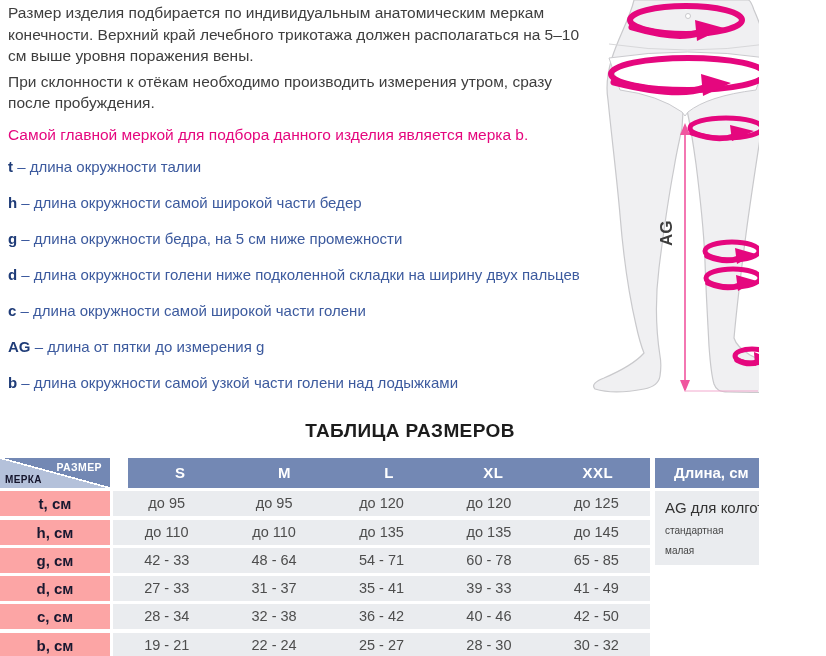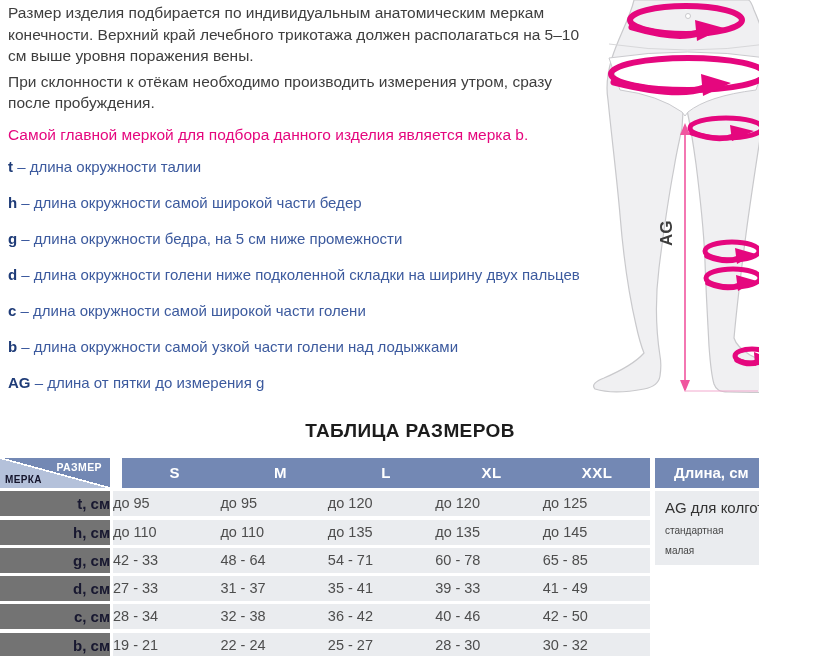--- a/index.html
+++ b/index.html
@@ -22,31 +22,31 @@
   .head{fill:#e5077e;}
   .fig-label{font-family:"Liberation Sans",sans-serif;font-size:17px;font-weight:600;fill:#3b3b3b;}
 
   
   .tbl-title{position:absolute;left:0;top:420px;width:820px;text-align:center;
              font-size:19px;font-weight:bold;color:#1c1c1c;letter-spacing:.4px;}
 
   
   .tbl{position:absolute;left:0;top:458px;width:650px;}
   .tbl-head{display:flex;height:30px;}
-  .corner{position:relative;width:110px;height:30px;margin-right:12px;
+  .corner{position:relative;width:110px;height:30px;margin-right:18px;
           background:linear-gradient(to top right,#b4c1da 48.5%,#ffffff 48.5%,#ffffff 51.5%,#7388b4 51.5%);}
   .corner-top{position:absolute;top:3px;right:8px;font-size:10.5px;font-weight:bold;color:#fff;letter-spacing:.4px;}
   .corner-bottom{position:absolute;bottom:3px;left:5px;font-size:10px;font-weight:bold;color:#14142b;letter-spacing:.4px;}
   .head-strip{flex:1;display:flex;background:#7388b4;}
   .head-strip span{flex:1;text-align:center;line-height:30px;color:#fff;font-weight:bold;font-size:15px;letter-spacing:.5px;}
   .tbl-row{display:flex;height:25px;margin-top:3.3px;}
-  .row-label{width:110px;margin-right:3px;background:#737373;text-align:right;
+  .row-label{width:110px;margin-right:3px;background:#fca5a5;text-align:center;
              line-height:25px;font-size:15px;font-weight:bold;color:#181830;}
   .row-strip{flex:1;display:flex;background:#eaecef;}
-  .row-strip span{flex:1;text-align:left;line-height:25px;font-size:14.5px;color:#4d4d4d;}
+  .row-strip span{flex:1;text-align:center;line-height:25px;font-size:14.5px;color:#4d4d4d;}
 
   
   .panel{position:absolute;left:655px;top:458px;width:163px;}
   .panel-head{height:30px;background:#7388b4;color:#fff;font-weight:bold;font-size:15px;
               line-height:30px;padding-left:19px;box-sizing:border-box;}
   .panel-body{margin-top:3.3px;background:#eaecef;padding:8px 10px 9px 10px;box-sizing:border-box;}
   .panel-sub{font-size:15px;color:#333;margin-bottom:9px;}
   .panel-row{display:flex;justify-content:space-between;font-size:10px;color:#444;margin-bottom:9px;}
   .panel-row:last-child{margin-bottom:0;}
 </style>
@@ -74,26 +74,26 @@
     </div>
     <div class="meas">
       <span class="letter">d</span>
       <span>– длина окружности голени ниже подколенной складки на ширину двух пальцев</span>
     </div>
     <div class="meas">
       <span class="letter">c</span>
       <span>– длина окружности самой широкой части голени</span>
     </div>
     <div class="meas">
+      <span class="letter">AG</span>
+      <span>– длина от пятки до измерения g</span>
+    </div>
+    <div class="meas">
       <span class="letter">b</span>
       <span>– длина окружности самой узкой части голени над лодыжками</span>
-    </div>
-    <div class="meas">
-      <span class="letter">AG</span>
-      <span>– длина от пятки до измерения g</span>
     </div>
   </div>
 
   <div class="figure">
     <svg width="268" height="420" viewBox="0 0 268 420">
 
       <path d="M76,0
            C72,18 60,38 54,58 C49,74 48,88 50,100
            C54,140 59,180 62,215 C65,252 71,295 78,325
            C81,339 84,348 86,353

